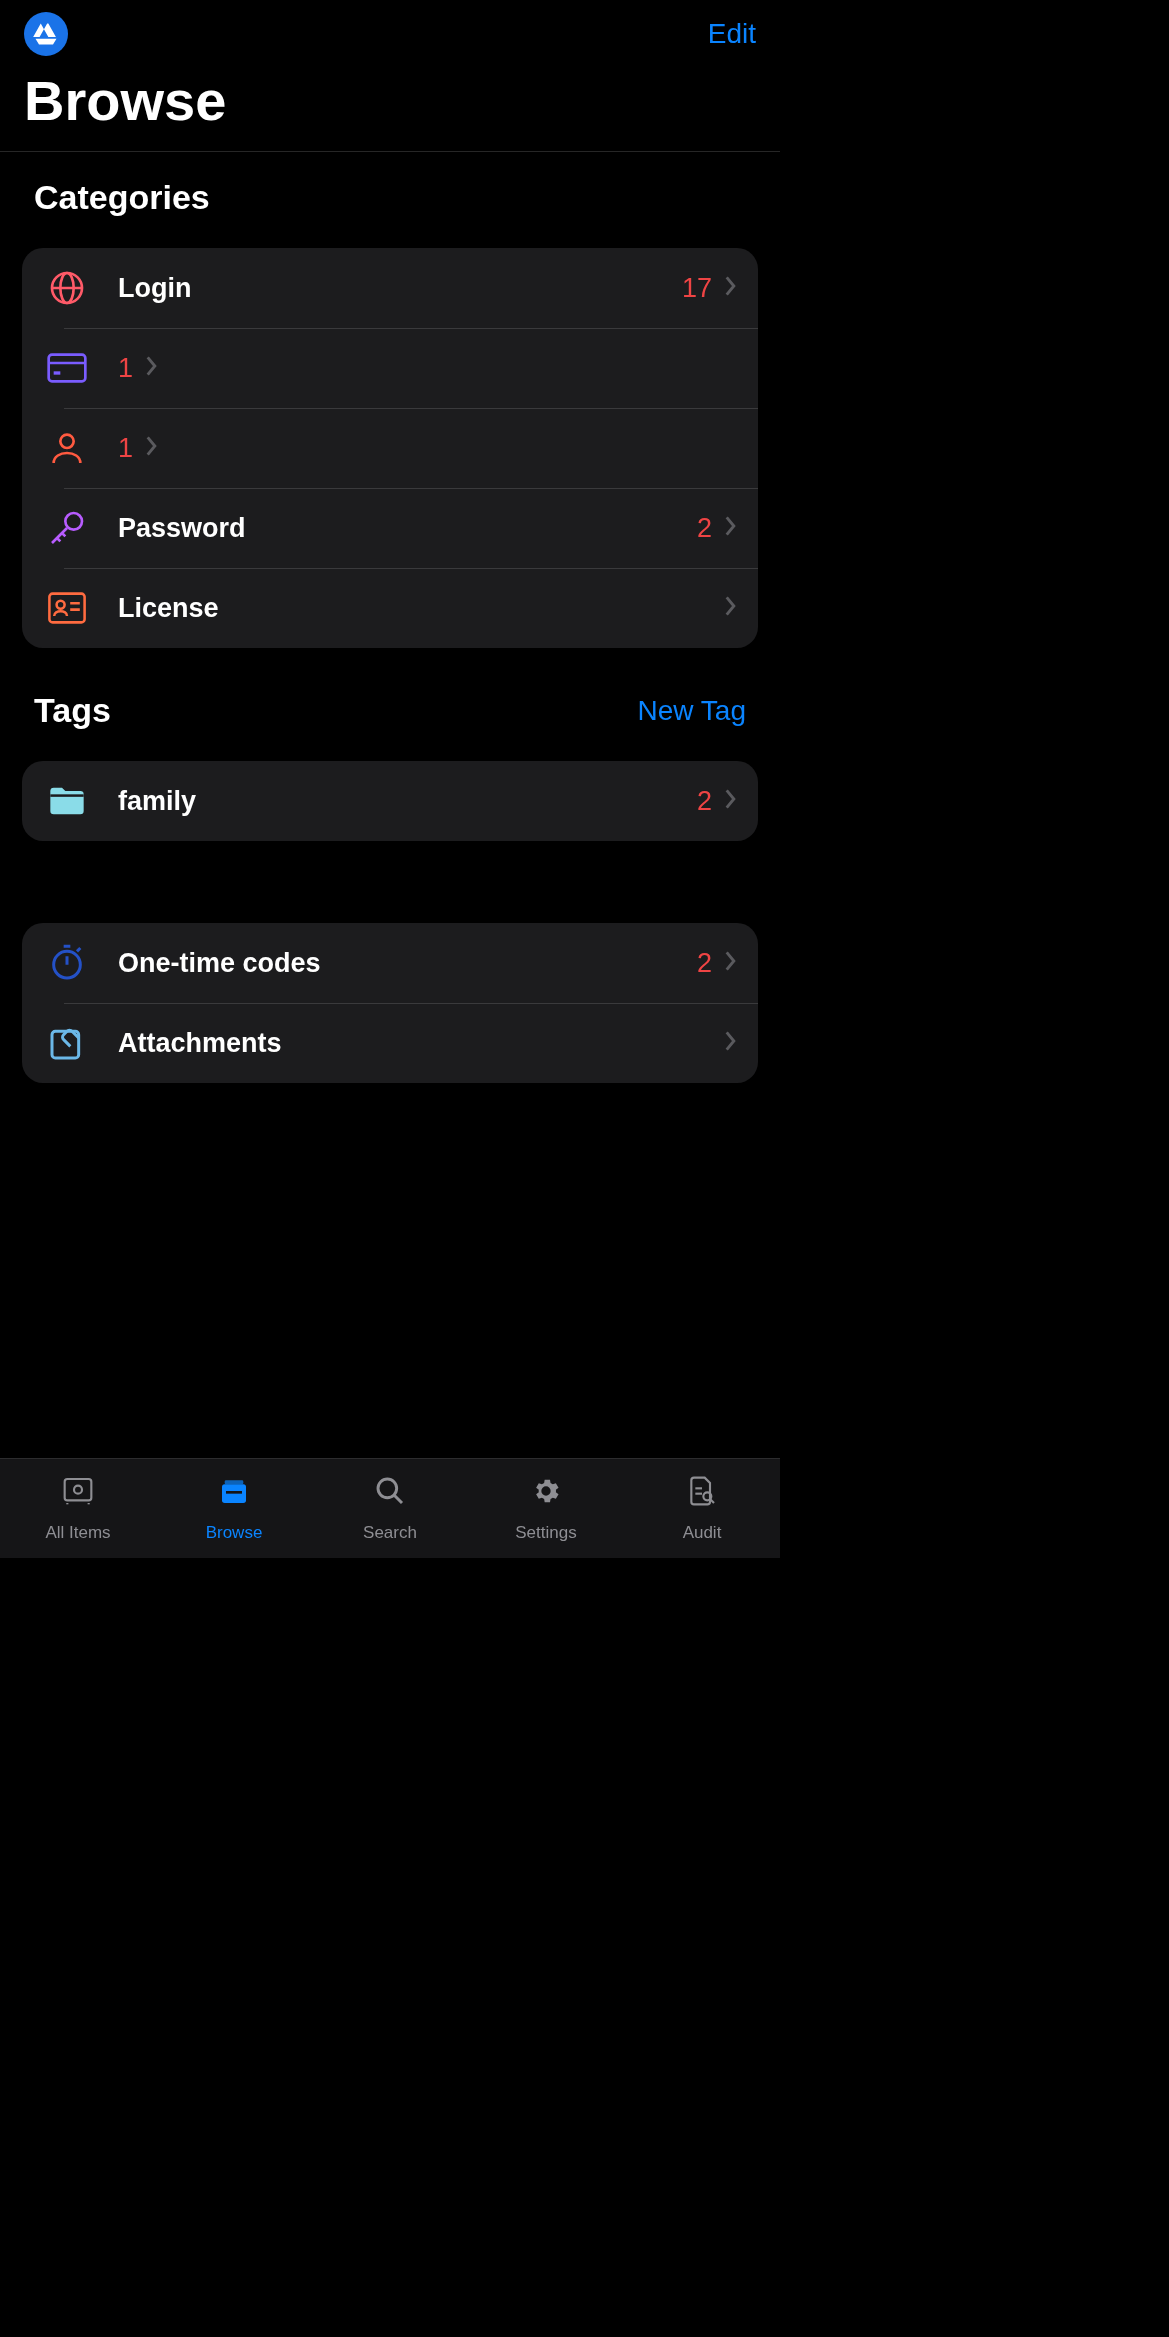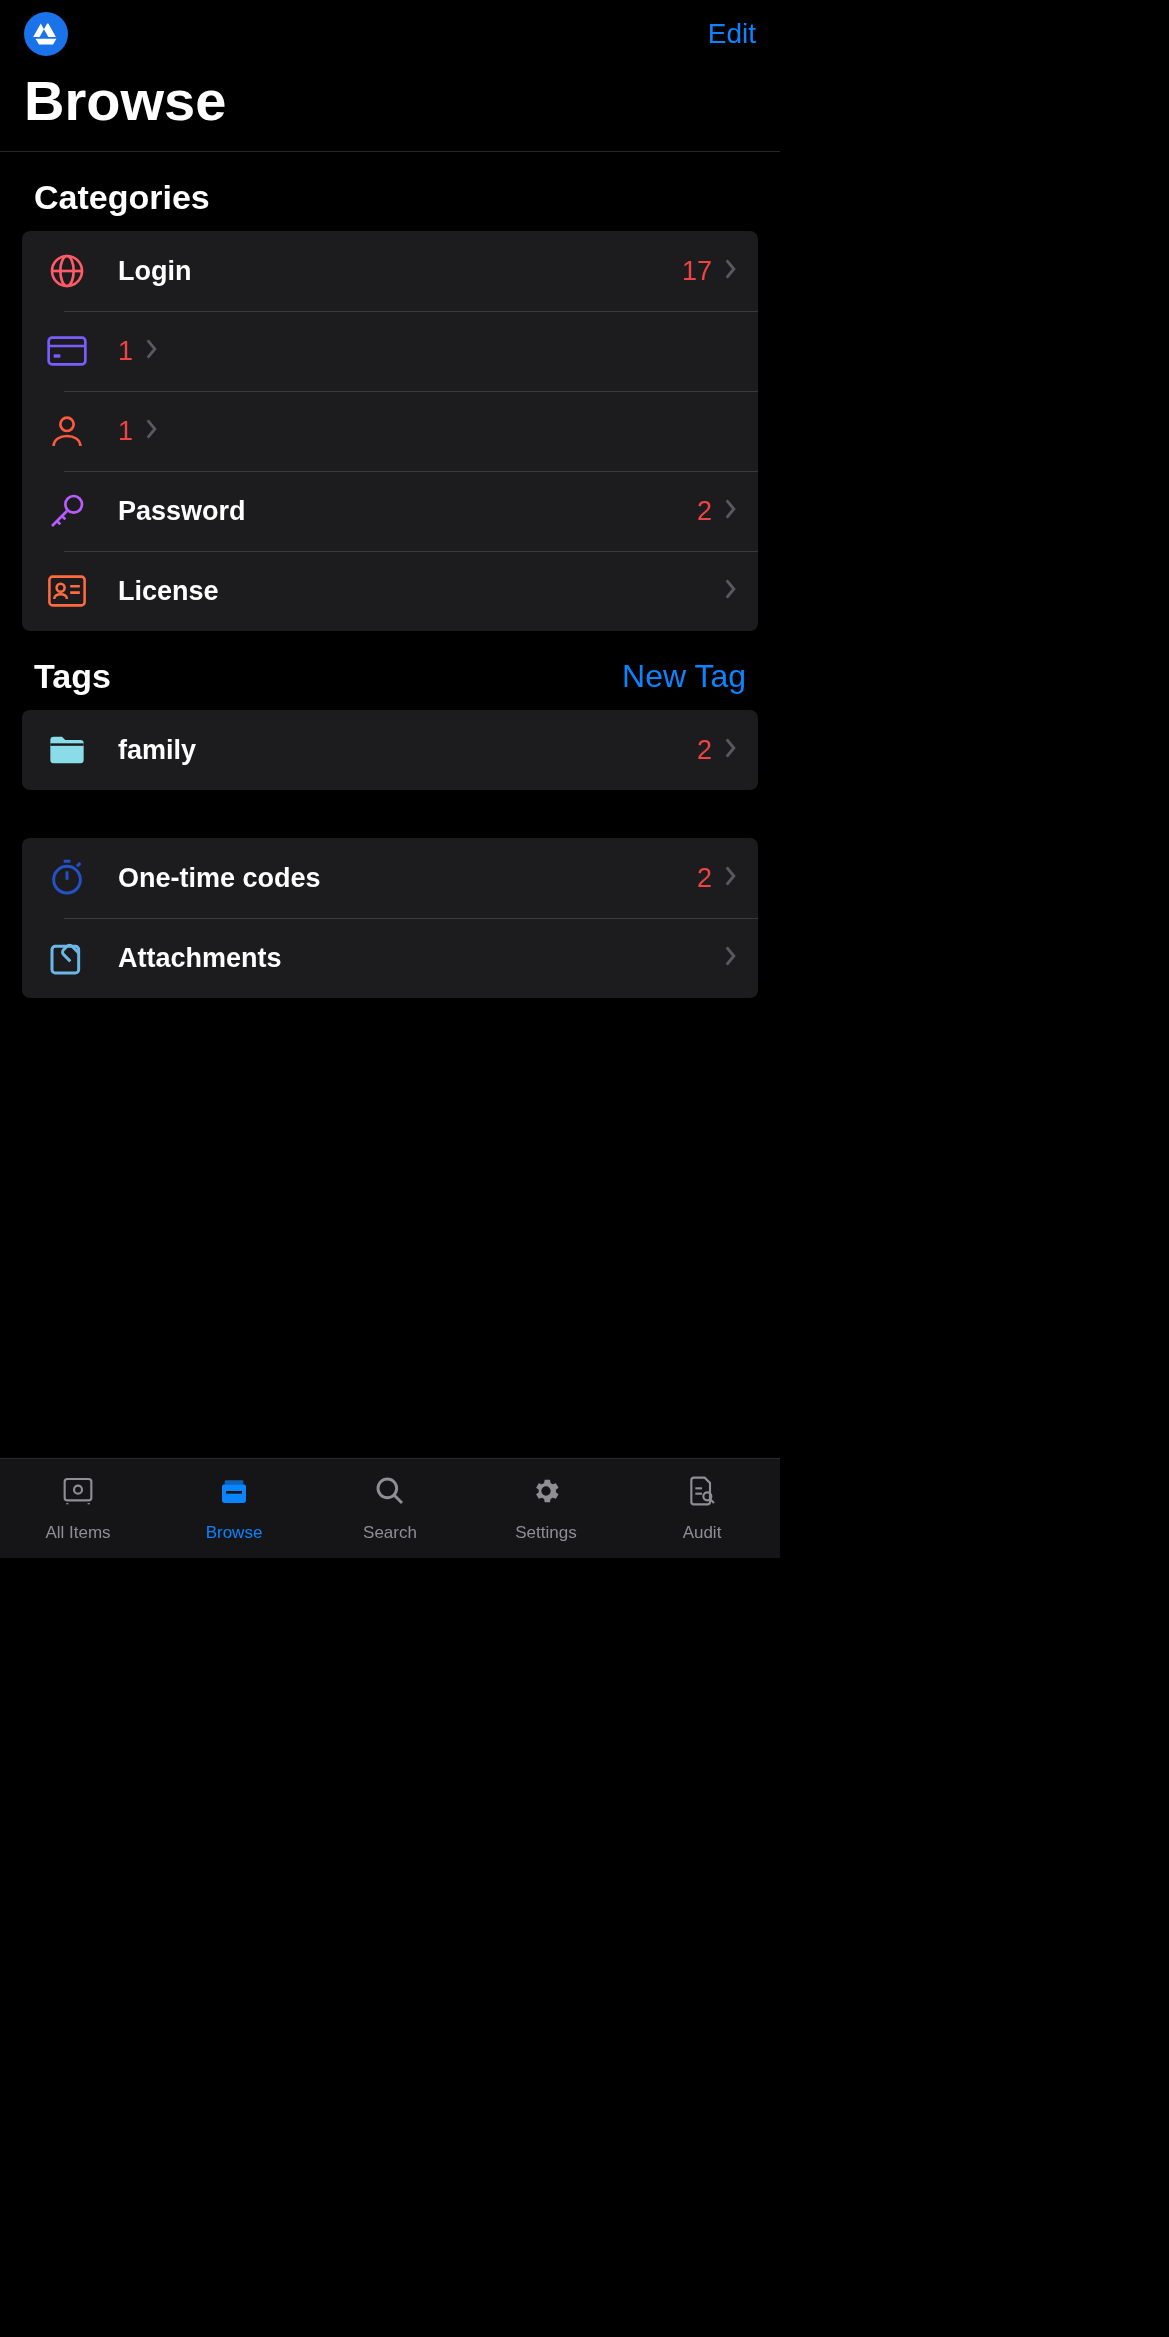--- a/index.html
+++ b/index.html
@@ -43,26 +43,26 @@
       align-items: center;
       justify-content: space-between;
       padding: 26px 34px 14px;
     }
     .section-title {
       font-size: 34px;
       font-weight: 700;
     }
     .section-action {
       color: #0a84ff;
-      font-size: 32px;
+      font-size: 28px;
     }
     .card {
-      margin: 0 22px;
+      margin: 17px 22px;
       background: #1c1c1e;
-      border-radius: 8px;
+      border-radius: 21px;
       overflow: hidden;
     }
     .row {
       display: flex;
       align-items: center;
       min-height: 80px;
       padding: 0 20px;
       cursor: pointer;
       position: relative;
     }

